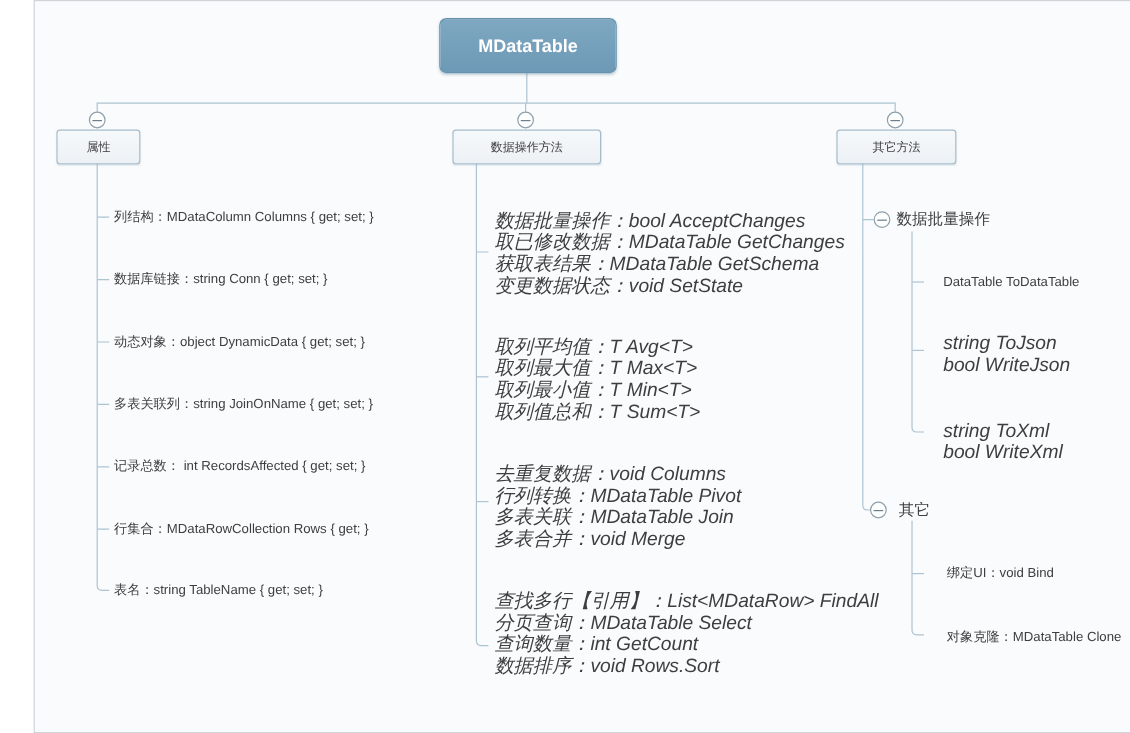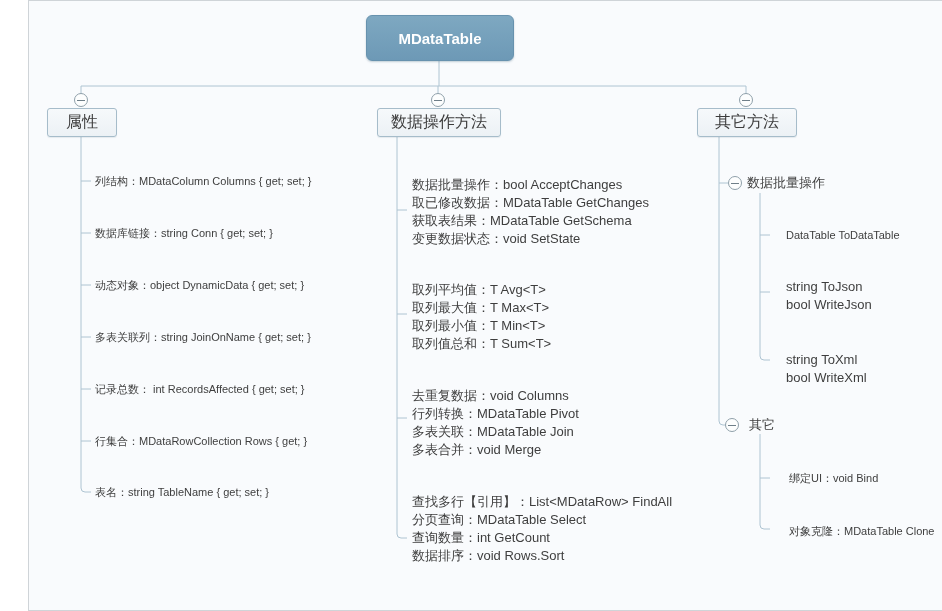--- a/index.html
+++ b/index.html
@@ -18,35 +18,35 @@
     border:1px solid #6792ae;border-radius:6px;
     display:flex;align-items:center;justify-content:center;
     color:#ffffff;font-weight:bold;font-size:15px;
     box-shadow:0 1px 2px rgba(90,120,140,.35);
   }
   .branch-box{
     position:absolute;height:27px;
     background:linear-gradient(#f6f9fb,#ecf1f5);
     border:1px solid #a6bcca;border-radius:3px;
     display:flex;align-items:center;justify-content:center;
-    font-size:16px;color:#3c3c3c;
+    font-size:10px;color:#3c3c3c;
     box-shadow:0 1px 1px rgba(120,140,155,.15);
   }
   .toggle{
     position:absolute;width:14px;height:14px;border-radius:50%;
     background:#fdfefe;border:1px solid #8fa0aa;box-sizing:border-box;
     display:flex;align-items:center;justify-content:center;
   }
   .toggle .minus{display:block;width:8px;height:1px;background:#6f7f89;}
   .leaf{
     position:absolute;height:18px;line-height:18px;
     font-size:11px;white-space:nowrap;
   }
   .group{
-    position:absolute;font-size:13px;line-height:18px;white-space:nowrap;
+    position:absolute;font-size:16px;line-height:18px;white-space:nowrap;font-style:italic;
   }
   .subnode-label{
     position:absolute;height:18px;line-height:18px;font-size:13px;white-space:nowrap;
   }
 </style>
 </head>
 <body>
 
 <div class="canvas">
 

